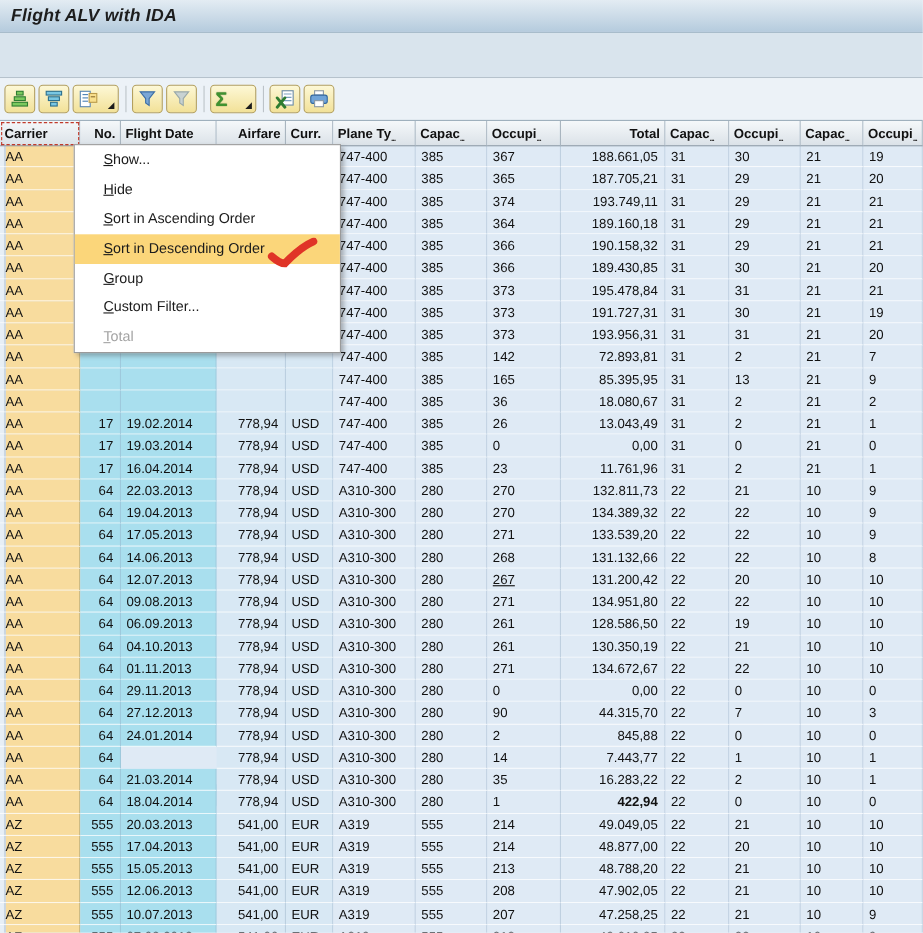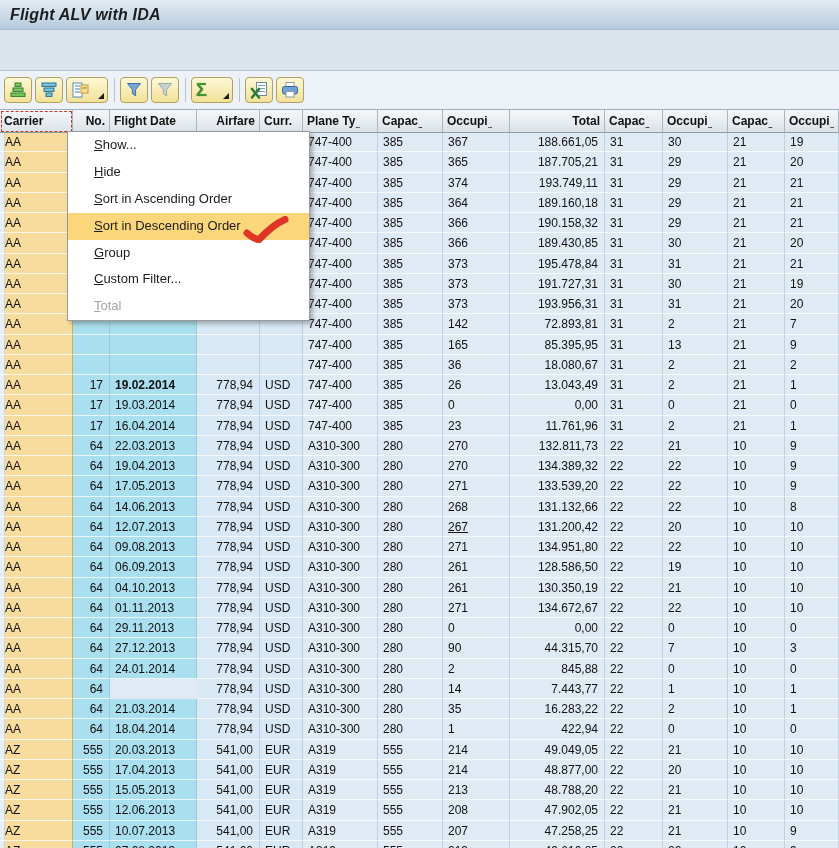--- a/index.html
+++ b/index.html
@@ -387,21 +387,21 @@
           <div class="cell c-occupi1" style="width: 67px;">36</div>
           <div class="cell c-total a-r" style="width: 95px;">18.080,67</div>
           <div class="cell c-capac2" style="width: 58px;">31</div>
           <div class="cell c-occupi2" style="width: 65px;">2</div>
           <div class="cell c-capac3" style="width: 57px;">21</div>
           <div class="cell c-occupi3" style="width: 54px;">2</div>
         </div>
         <div class="row">
           <div class="cell c-carrier" style="width: 73px;">AA</div>
           <div class="cell c-no a-r" style="width: 37px;">17</div>
-          <div class="cell c-flight_date" style="width: 87px; font-weight: bold;">19.02.2014</div>
+          <div class="cell c-flight_date" style="width: 87px;">19.02.2014</div>
           <div class="cell c-airfare a-r" style="width: 63px;">778,94</div>
           <div class="cell c-curr" style="width: 43px;">USD</div>
           <div class="cell c-plane" style="width: 75px;">747-400</div>
           <div class="cell c-capac1" style="width: 65px;">385</div>
           <div class="cell c-occupi1" style="width: 67px;">26</div>
           <div class="cell c-total a-r" style="width: 95px;">13.043,49</div>
           <div class="cell c-capac2" style="width: 58px;">31</div>
           <div class="cell c-occupi2" style="width: 65px;">2</div>
           <div class="cell c-capac3" style="width: 57px;">21</div>
           <div class="cell c-occupi3" style="width: 54px;">1</div>
@@ -648,21 +648,21 @@
         </div>
         <div class="row">
           <div class="cell c-carrier" style="width: 73px;">AA</div>
           <div class="cell c-no a-r" style="width: 37px;">64</div>
           <div class="cell c-flight_date" style="width: 87px;">18.04.2014</div>
           <div class="cell c-airfare a-r" style="width: 63px;">778,94</div>
           <div class="cell c-curr" style="width: 43px;">USD</div>
           <div class="cell c-plane" style="width: 75px;">A310-300</div>
           <div class="cell c-capac1" style="width: 65px;">280</div>
           <div class="cell c-occupi1" style="width: 67px;">1</div>
-          <div class="cell c-total a-r" style="width: 95px;">422,94</div>
+          <div class="cell c-total a-r" style="width: 95px; font-weight: bold;">422,94</div>
           <div class="cell c-capac2" style="width: 58px;">22</div>
           <div class="cell c-occupi2" style="width: 65px;">0</div>
           <div class="cell c-capac3" style="width: 57px;">10</div>
           <div class="cell c-occupi3" style="width: 54px;">0</div>
         </div>
         <div class="row">
           <div class="cell c-carrier" style="width: 73px;">AZ</div>
           <div class="cell c-no a-r" style="width: 37px;">555</div>
           <div class="cell c-flight_date" style="width: 87px;">20.03.2013</div>
           <div class="cell c-airfare a-r" style="width: 63px;">541,00</div>

